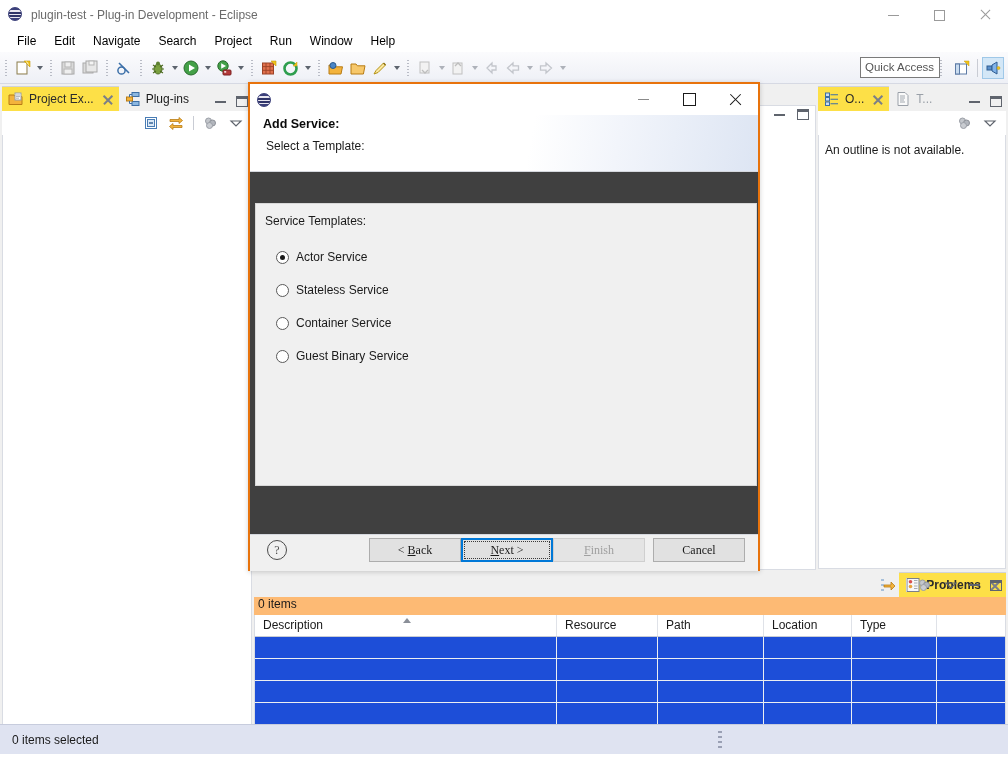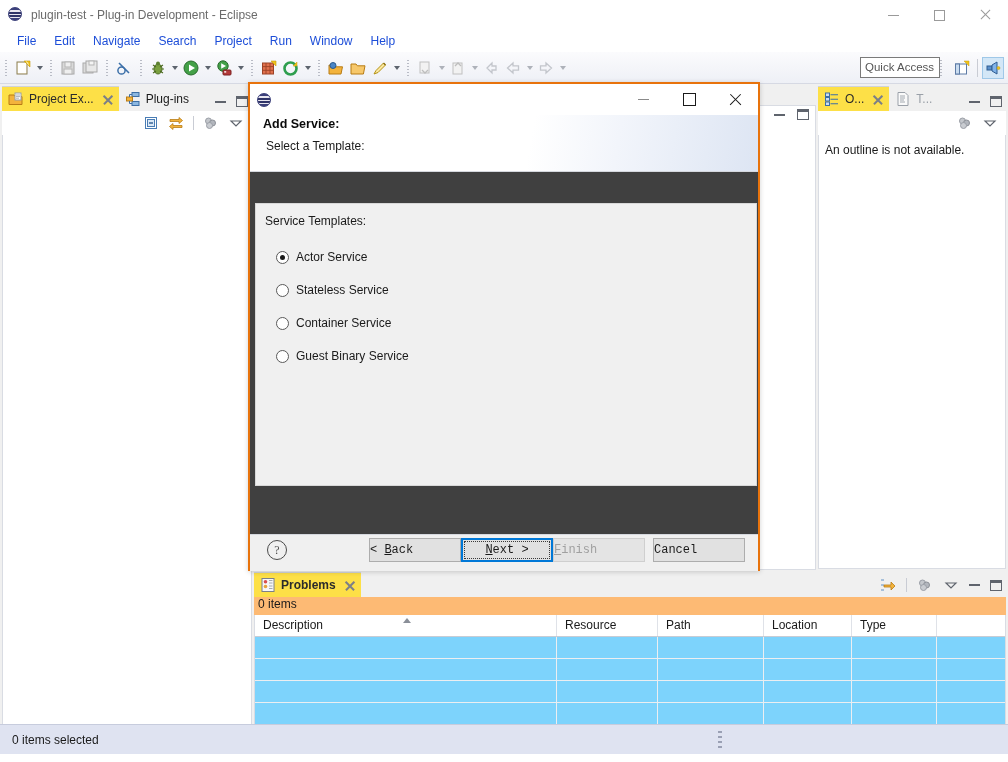--- a/index.html
+++ b/index.html
@@ -44,21 +44,21 @@
     content: ""; position: absolute; left: 0; top: 5px; width: 13px; height: 1px; background: #9a9a9a;
   }
   .wc-close::before { transform: rotate(45deg); }
   .wc-close::after { transform: rotate(-45deg); }
 
   
   .menubar {
     position: absolute; left: 0; top: 30px; width: 1008px; height: 22px;
     background: #ffffff; display: flex; align-items: center; padding-left: 8px;
   }
-  .menu-item { font-size: 12px; color: #1d4ed8; padding: 2px 9px; cursor: default; }
+  .menu-item { font-size: 12px; color: #000000; padding: 2px 9px; cursor: default; }
 
   
   .toolbar {
     position: absolute; left: 0; top: 52px; width: 1008px; height: 32px;
     background: linear-gradient(to bottom, #fbfbfd 0%, #eef0f6 100%);
     border-bottom: 1px solid #d6d9e3;
     display: flex; align-items: center;
   }
   .tb-grip { width: 6px; height: 20px; margin: 0 3px; position: relative; }
   .tb-grip::before {
@@ -115,24 +115,24 @@
   }
   .editor-ctrls { position: absolute; right: 6px; top: 3px; display: flex; gap: 12px; align-items: center; }
 
   
   .right-panel { position: absolute; left: 818px; top: 86px; width: 188px; height: 484px; }
   .outline-body { background: #ffffff; border: 1px solid #d9dce3; border-top: none; height: 434px; padding: 8px 6px; }
   .outline-msg { font-size: 12px; color: #1a1a1a; }
 
   
   .bottom-panel { position: absolute; left: 254px; top: 572px; width: 752px; height: 158px; }
-  .prob-tabrow { height: 25px; display: flex; align-items: flex-end; position: relative; }
+  .prob-tabrow { height: 25px; display: flex; align-items: flex-end; position: relative; flex-direction: column; }
   .prob-ctrls { position: absolute; right: 4px; bottom: 4px; display: flex; gap: 10px; align-items: center; }
   .items-count { height: 18px; font-size: 12px; padding-left: 4px; color: #1a1a1a; background: #fdba74; }
-  .table { background: #7dd3fc; border: 1px solid #d9dce3; border-top: none; height: 112px; }
+  .table { background: #1d4ed8; border: 1px solid #d9dce3; border-top: none; height: 112px; }
   .thead { display: flex; height: 22px; border-bottom: 1px solid #c8ccd4; }
   .th {
     font-size: 12px; color: #1a1a1a; padding: 3px 0 0 8px; border-right: 1px solid #dfe2e8;
     position: relative; background: #ffffff; overflow: hidden; white-space: nowrap;
   }
   .sort-caret { position: absolute; left: 148px; top: 3px; width: 0; height: 0;
     border-left: 4px solid transparent; border-right: 4px solid transparent; border-bottom: 5px solid #8a8f98; }
   .trow { display: flex; height: 22px; border-bottom: 1px solid #eceef1; }
   .td { border-right: 1px solid #eceef1; }
 
@@ -195,22 +195,22 @@
   .dlg-footer { position: relative; height: 37px; border-top: 1px solid #d5d8de; background: #f0f0f0; }
   .help-btn { position: absolute; left: 17px; top: 5px; width: 20px; height: 20px; }
   .help-circle {
     width: 20px; height: 20px; border-radius: 50%; border: 1.4px solid #4a4a4a;
     display: flex; align-items: center; justify-content: center;
     font-size: 12px; color: #4a4a4a; font-family: "Liberation Serif", serif;
   }
   .btn {
     position: absolute; top: 3px; height: 24px; width: 92px;
     background: #e1e1e1; border: 1px solid #adadad; font-size: 12px;
-    color: #1a1a1a; display: flex; align-items: center; 
-    font-family: Liberation Mono, monospace;
+    color: #1a1a1a; display: flex; align-items: center; justify-content: center;
+    font-family: Liberation Serif, serif;
   }
   .btn.disabled { color: #a0a0a0; background: #e4e4e4; border-color: #cfcfcf; }
   .btn.focus {
     border: 2px solid #0078d7; background: #e1e1e1;
   }
   .btn.focus .inner {
     position: absolute; left: 1px; top: 1px; right: 1px; bottom: 1px;
     border: 1px dotted #3a3a3a;
     display: flex; align-items: center; justify-content: center;
   }

